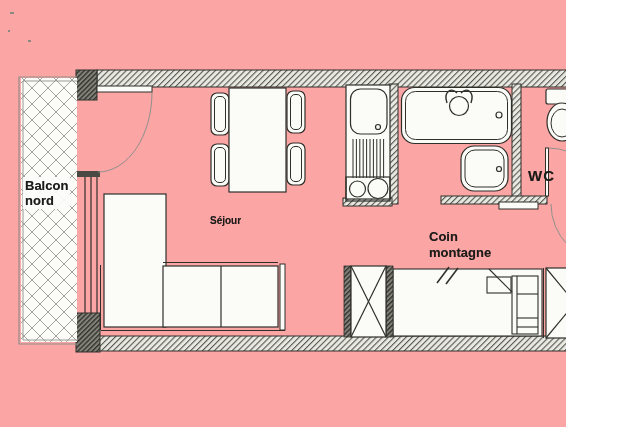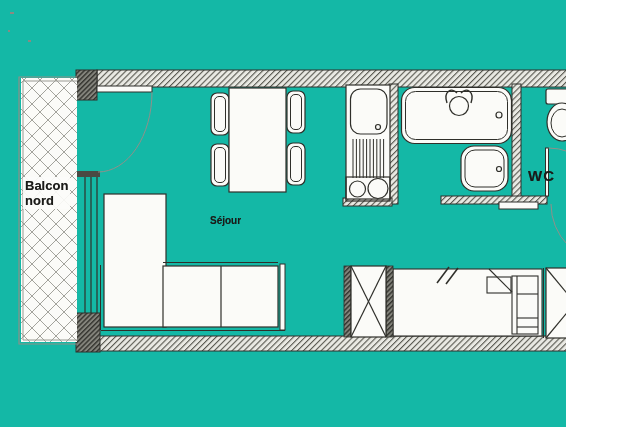--- a/index.html
+++ b/index.html
@@ -1,19 +1,19 @@
 <!DOCTYPE html>
 <html><head>
 <meta charset="utf-8">
 <style>
   html,body{margin:0;padding:0;background:#ffffff;}
   .stage{
     position:relative;
     width:566px;height:427px;
-    background:#14b8a6;
+    background:#fca5a5;
     overflow:hidden;
     font-family:"Liberation Sans", sans-serif;
   }
   .stage svg{position:absolute;left:0;top:0;}
   .plan-label{
     position:absolute;
     color:#1b1b18;
     font-weight:700;
     white-space:nowrap;
     text-shadow:0 0 0.5px rgba(20,20,20,0.45);
@@ -193,16 +193,20 @@
     </g>
   </svg>
 
   <div class="plan-label label-balcony">
     <span>Balcon</span><br>
     <span>nord</span>
   </div>
 
   <div class="plan-label label-sejour">Séjour</div>
 
+  <div class="plan-label label-coin">
+    <span>Coin</span><br>
+    <span>montagne</span>
+  </div>
 
   <div class="plan-label label-wc">WC</div>
 
 </div>
 
 </body></html>

